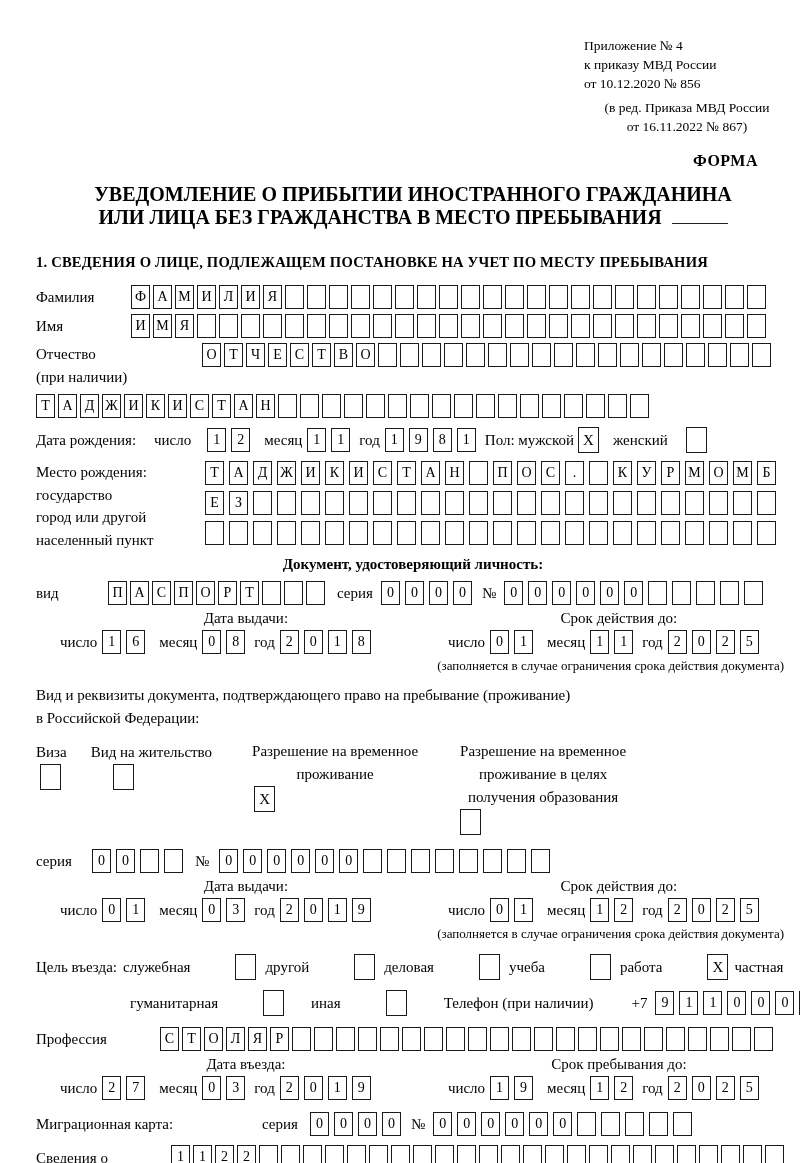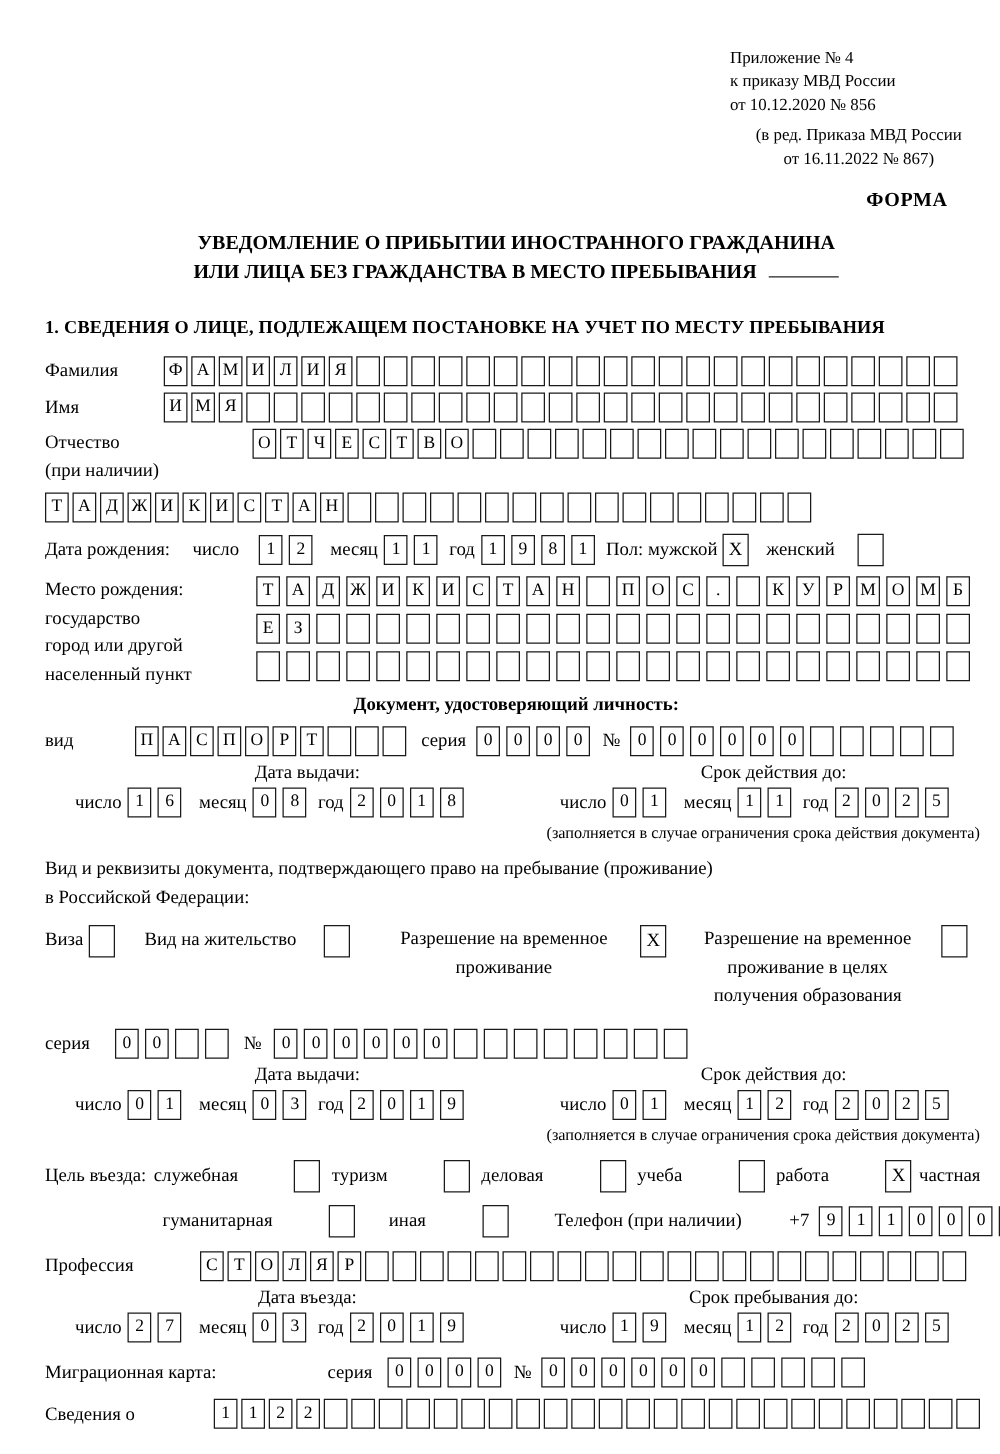--- a/index.html
+++ b/index.html
@@ -6,21 +6,21 @@
   .page {
     width:800px; height:1163px; background:#fff; color:#000;
     font-family:"Liberation Serif","DejaVu Serif",serif; font-size:15px;
     box-sizing:border-box; padding:36px 10px 0 36px; overflow:hidden; position:relative;
   }
   
   .hdr { margin-left:548px; font-size:13.5px; line-height:19px; }
   .hdr-grp2 { margin-top:5px;text-align:center; }
   .forma { text-align:right; padding-right:32px; font-weight:bold; font-size:16px; margin-top:16px; letter-spacing:0.5px; }
   
-  .title { text-align:center; font-weight:bold; font-size:16px; line-height:23px; margin-top:13px; }
+  .title { text-align:center; font-weight:bold; font-size:20px; line-height:23px; margin-top:13px; }
   .blankline { display:inline-block; width:56px; border-bottom:1.8px solid #222; height:13px; margin-left:10px; }
   .sec { font-weight:bold; font-size:14.6px; margin-top:25px; margin-bottom:14px; letter-spacing:0.2px; }
   
   .frow { display:flex; align-items:flex-start; margin-bottom:5px; }
   .flabel { flex:none; line-height:24px; }
   .flabel.two { line-height:23px; }
   .cells { display:flex; gap:3px; }
   .cells.g5 { gap:5px; }
   .cell {
     flex:none; width:19px; height:24px; border:1.7px solid #1a1a1a; box-sizing:border-box;
@@ -38,21 +38,21 @@
   .dp-col2 { width:345px; margin-left:16px; }
   .dp-title { text-align:center; margin-bottom:3px; }
   .dp-fields { display:flex; align-items:center; }
   .dcells { display:inline-flex; gap:5px; margin-left:5px; }
   .dlbl { flex:none; }
   .mlA { margin-left:14px; }
   .mlB { margin-left:9px; }
   .note-r { text-align:right; font-size:13px; padding-right:6px; margin-top:4px; }
   
   .optrow { display:flex; align-items:flex-start; margin-top:10px; margin-bottom:8px; }
-  .opt { display:flex; align-items:flex-start; }
+  .opt { display:flex; align-items:flex-start;flex-direction:column; }
   .opt .olbl { line-height:24px; }
   .opt .ctr { text-align:center; line-height:23px; }
   
   .prow { display:flex; align-items:center; margin-top:12px; }
   .pitem { display:flex; align-items:center; margin-right:9px;gap:40px; }
   .pitem .olbl { margin-right:5px; }
   .intro { line-height:23px; margin-top:10px; }
   .center-bold { text-align:center; font-weight:bold; font-size:15px; margin:6px 0 8px 0; }
 </style>
 </head>
@@ -523,21 +523,21 @@
   </div>
   <div class="note-r">(заполняется в случае ограничения срока действия документа)</div>
 
   <div class="prow">
     <span class="dlbl" style="margin-right:6px">Цель въезда:</span>
     <span class="pitem">
         <span class="olbl">служебная</span>
         <span class="box"></span>
       </span>
     <span class="pitem">
-        <span class="olbl">туризм</span>
+        <span class="olbl">другой</span>
         <span class="box"></span>
       </span>
     <span class="pitem">
         <span class="olbl">деловая</span>
         <span class="box"></span>
       </span>
     <span class="pitem">
         <span class="olbl">учеба</span>
         <span class="box"></span>
       </span>

